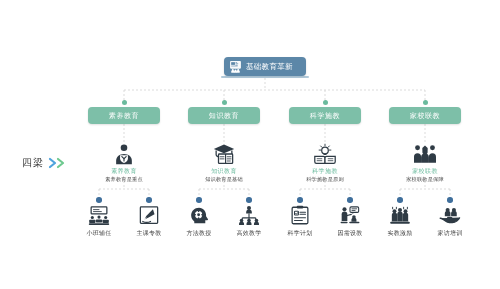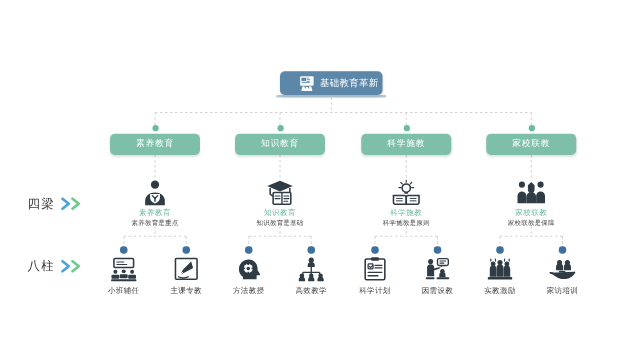--- a/index.html
+++ b/index.html
@@ -13,21 +13,21 @@
   #canvas{position:absolute;left:0;top:0;width:500px;height:289px;}
 
   
   .root-node{
     position:absolute;left:224px;top:57px;
     width:82px;height:19px;
     background:#5c87a8;
     border-radius:4px;
     display:flex;align-items:center;
     box-sizing:border-box;
-    padding:0 15px;
+    padding:0 5px;
     box-shadow:0 1px 2px rgba(0,0,0,.15);
   }
   .root-node .root-icon{
     width:13px;height:13px;flex:0 0 13px;
     margin-right:4px;
     display:block;
   }
   .root-node .root-label{
     color:#ffffff;
     font-size:7.5px;
@@ -162,27 +162,20 @@
   <div class="root-underline"></div>
 
   <div class="tier-label" id="tier-beams">
     <span class="tier-text">四梁</span>
     <svg class="chev" width="20" height="12" viewBox="0 0 20 12">
       <path d="M2 2 L7 6 L2 10" stroke="#4fa3dd" stroke-width="2.2" fill="none" stroke-linecap="round" stroke-linejoin="round"></path>
       <path d="M10 2 L15 6 L10 10" stroke="#6ec98f" stroke-width="2.2" fill="none" stroke-linecap="round" stroke-linejoin="round"></path>
     </svg>
   </div>
 
-  <div class="tier-label" id="tier-pillars">
-    <span class="tier-text">八柱</span>
-    <svg class="chev" width="20" height="12" viewBox="0 0 20 12">
-      <path d="M2 2 L7 6 L2 10" stroke="#4fa3dd" stroke-width="2.2" fill="none" stroke-linecap="round" stroke-linejoin="round"></path>
-      <path d="M10 2 L15 6 L10 10" stroke="#6ec98f" stroke-width="2.2" fill="none" stroke-linecap="round" stroke-linejoin="round"></path>
-    </svg>
-  </div>
 
   <div class="beam-dot" style="left:121.5px"></div>
   <div class="beam-dot" style="left:221.5px"></div>
   <div class="beam-dot" style="left:322.5px"></div>
   <div class="beam-dot" style="left:422.5px"></div>
 
   <div class="beam-box" style="left:88px">
     <span class="beam-text">素养教育</span>
   </div>
   <div class="beam-box" style="left:188px">

